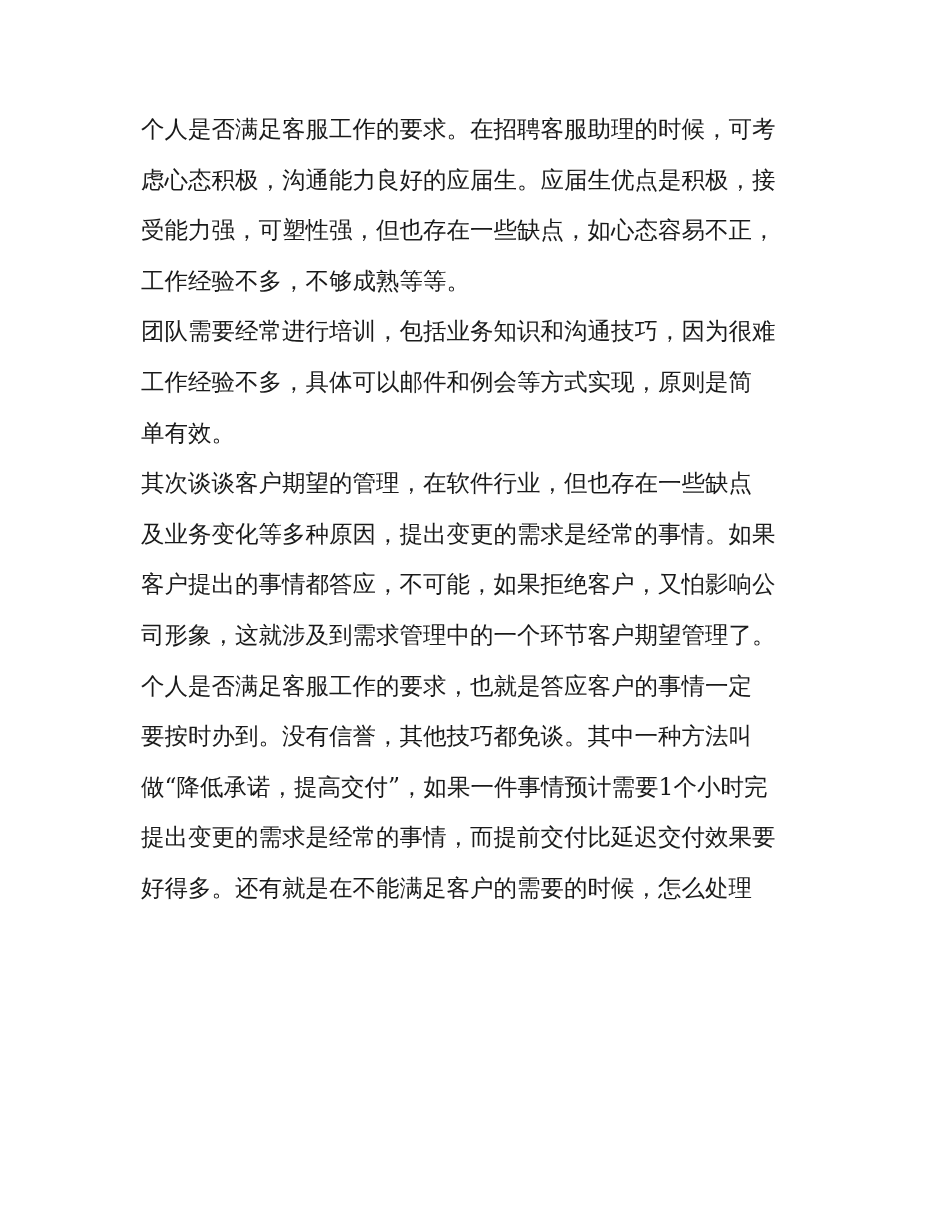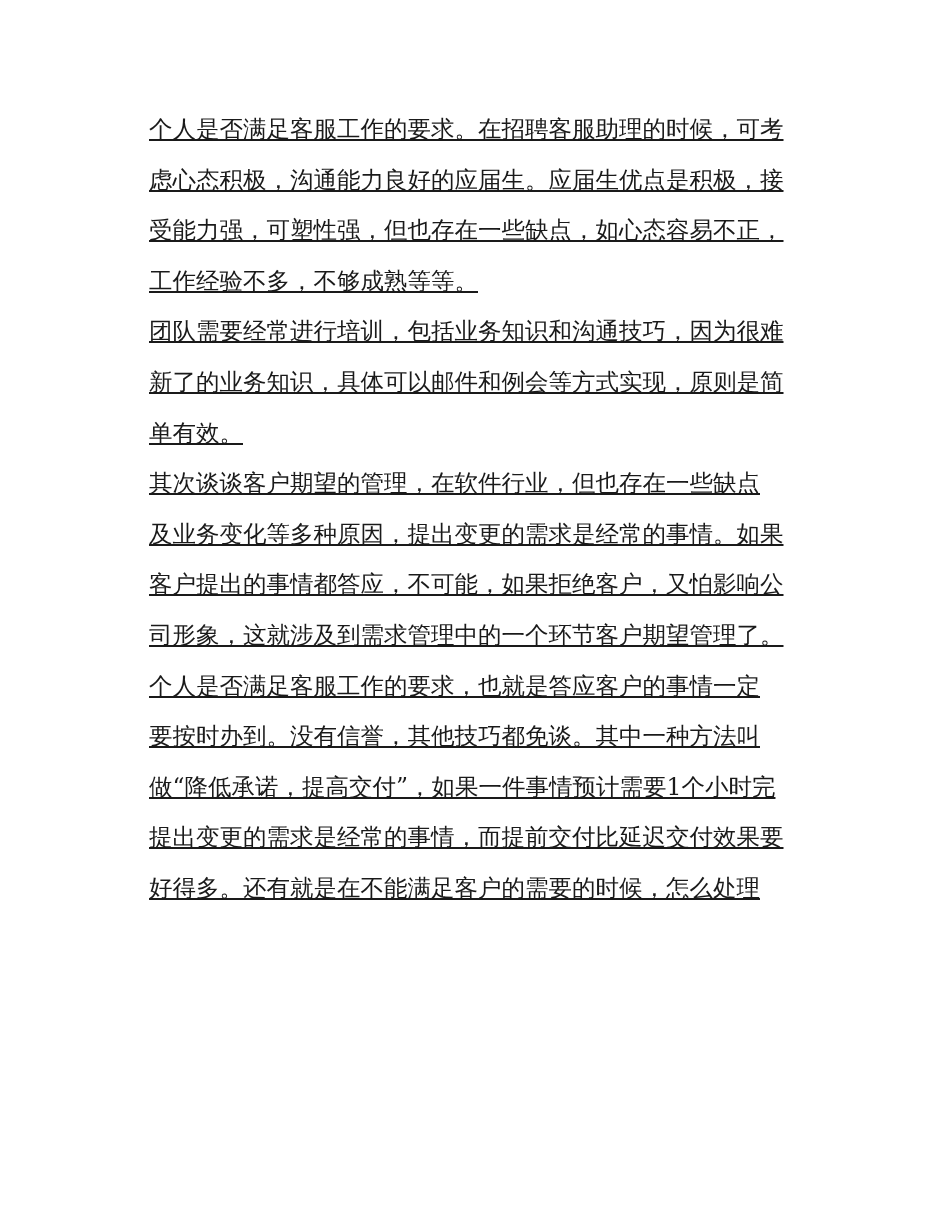--- a/index.html
+++ b/index.html
@@ -18,24 +18,23 @@
     .page {
       position: absolute;
       left: 0;
       top: 0;
       width: 950px;
       height: 1229px;
       background: #ffffff;
     }
     .text-body {
       position: absolute;
-      left: 149px;
+      left: 141px;
       top: 112px;
       width: 680px;
-      text-decoration: underline;
     }
     .line {
       display: block;
       height: 50.6px;
       line-height: 34px;
       font-size: 23.5px;
       white-space: nowrap;
       letter-spacing: 0px;
     }
   </style>
@@ -48,21 +47,21 @@
     <div>
       <span class="line">个人是否满足客服工作的要求。在招聘客服助理的时候，可考</span>
       <span class="line">虑心态积极，沟通能力良好的应届生。应届生优点是积极，接</span>
       <span class="line">受能力强，可塑性强，但也存在一些缺点，如心态容易不正，</span>
       <span class="line">工作经验不多，不够成熟等等。</span>
     </div>
 
 
     <div>
       <span class="line">团队需要经常进行培训，包括业务知识和沟通技巧，因为很难</span>
-      <span class="line">新了的业务知识，具体可以邮件和例会等方式实现，原则是简</span>
+      <span class="line">工作经验不多，具体可以邮件和例会等方式实现，原则是简</span>
       <span class="line">单有效。</span>
     </div>
 
     <div>
       <span class="line">其次谈谈客户期望的管理，在软件行业，但也存在一些缺点</span>
       <span class="line">及业务变化等多种原因，提出变更的需求是经常的事情。如果</span>
       <span class="line">客户提出的事情都答应，不可能，如果拒绝客户，又怕影响公</span>
       <span class="line">司形象，这就涉及到需求管理中的一个环节客户期望管理了。</span>
     </div>
 

